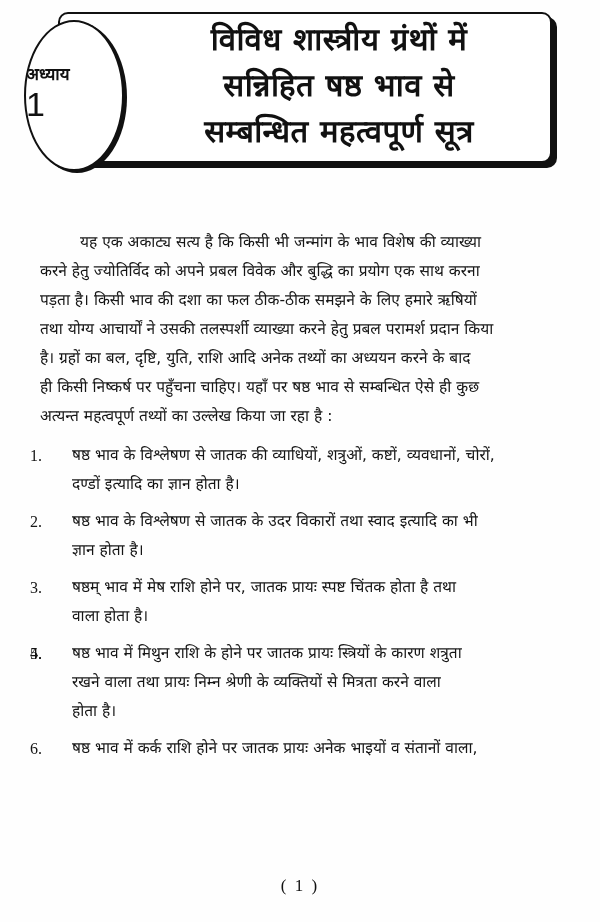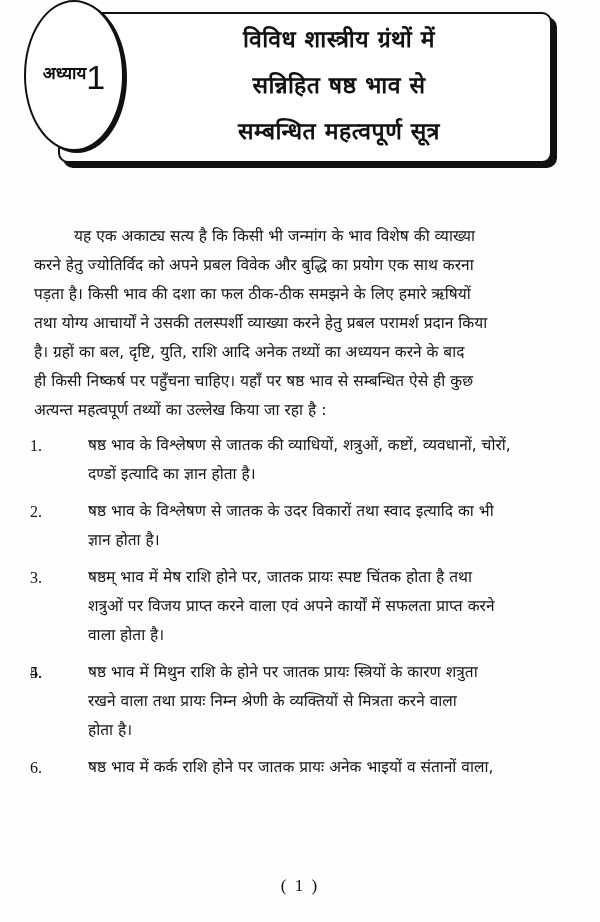--- a/index.html
+++ b/index.html
@@ -29,31 +29,31 @@
       width: 490px;
       height: 147px;
       border: 2px solid #111;
       border-radius: 10px;
       background: #fff;
       box-shadow: 5px 5px 0 #111;
     }
     .chapter-oval {
       position: absolute;
       left: 24px;
-      top: 0;
+      top: 20px;
       width: 96px;
       height: 147px;
       border: 2px solid #111;
       border-radius: 50%;
       background: #fff;
       box-shadow: 3px 2px 0 #111;
       z-index: 2;
       display: flex;
-      flex-direction: row;
-      align-items: center;
+      flex-direction: column;
+      align-items: flex-start;
       justify-content: center;
     }
     .chapter-label {
       font-family: "DejaVu Sans", sans-serif;
       font-weight: bold;
       font-size: 17px;
       line-height: 20px;
       margin-top: -6px;
     }
     .chapter-num {
@@ -67,38 +67,38 @@
       left: 130px;
       top: 16px;
       width: 418px;
       text-align: center;
       z-index: 3;
     }
     .banner-title .line {
       display: block;
       font-family: "DejaVu Sans", sans-serif;
       font-weight: bold;
-      font-size: 23px;
+      font-size: 31px;
       line-height: 46px;
       letter-spacing: 0.5px;
       white-space: nowrap;
     }
     
     .body-text {
       position: absolute;
       left: 30px;
       top: 218px;
       width: 538px;
       font-family: "DejaVu Sans", sans-serif;
       font-size: 15.5px;
       line-height: 29px;
       color: #151515;
     }
     .intro {
-      margin: 4px;
+      margin: 10px;
       text-indent: 40px;
       text-align: justify;
     }
     .intro .ln {
       display: block;
       white-space: nowrap;
     }
     .list {
       margin: 6px 0 0 0;
       padding: 0;
@@ -112,21 +112,20 @@
     .list-item .num {
       position: absolute;
       left: 0;
       top: 0;
       font-family: "Liberation Serif", serif;
       font-size: 16px;
     }
     .list-item .ln {
       display: block;
       white-space: nowrap;
-      margin-left: 16px;
     }
     .page-number {
       position: absolute;
       left: 0;
       width: 600px;
       top: 876px;
       text-align: center;
       font-family: "Liberation Serif", serif;
       font-size: 17px;
       letter-spacing: 2px;
@@ -168,21 +167,20 @@
         <span class="ln">दण्डों इत्यादि का ज्ञान होता है।</span>
       </li>
       <li class="list-item">
         <span class="num">2.</span>
         <span class="ln">षष्ठ भाव के विश्लेषण से जातक के उदर विकारों तथा स्वाद इत्यादि का भी</span>
         <span class="ln">ज्ञान होता है।</span>
       </li>
       <li class="list-item">
         <span class="num">3.</span>
         <span class="ln">षष्ठम् भाव में मेष राशि होने पर, जातक प्रायः स्पष्ट चिंतक होता है तथा</span>
-        <span class="ln">शत्रुओं पर विजय प्राप्त करने वाला एवं अपने कार्यों में सफलता प्राप्त करने</span>
         <span class="ln">वाला होता है।</span>
       </li>
       <li class="list-item">
         <span class="num">4.</span>
       </li>
       <li class="list-item">
         <span class="num">5.</span>
         <span class="ln">षष्ठ भाव में मिथुन राशि के होने पर जातक प्रायः स्त्रियों के कारण शत्रुता</span>
         <span class="ln">रखने वाला तथा प्रायः निम्न श्रेणी के व्यक्तियों से मित्रता करने वाला</span>
         <span class="ln">होता है।</span>

